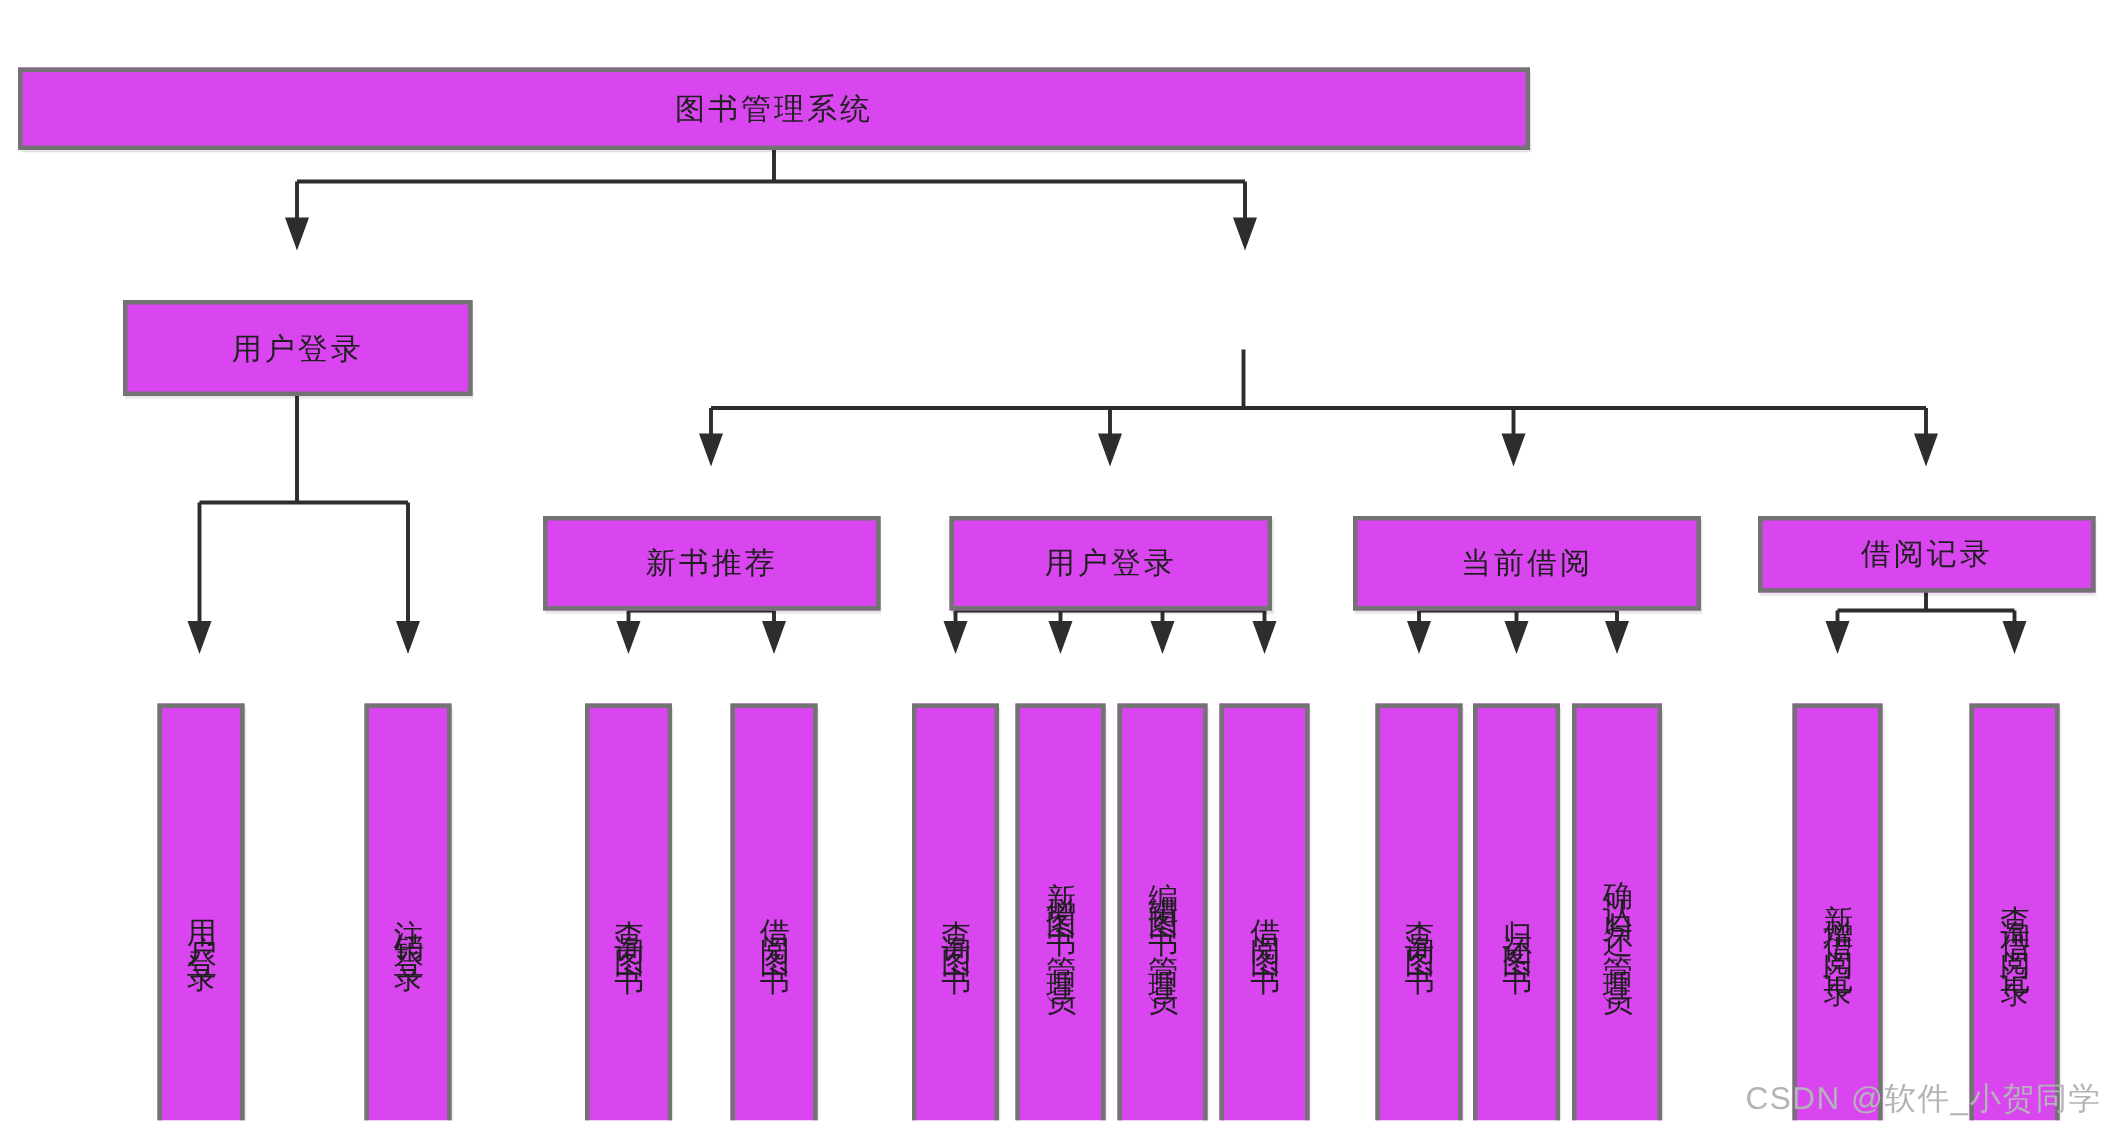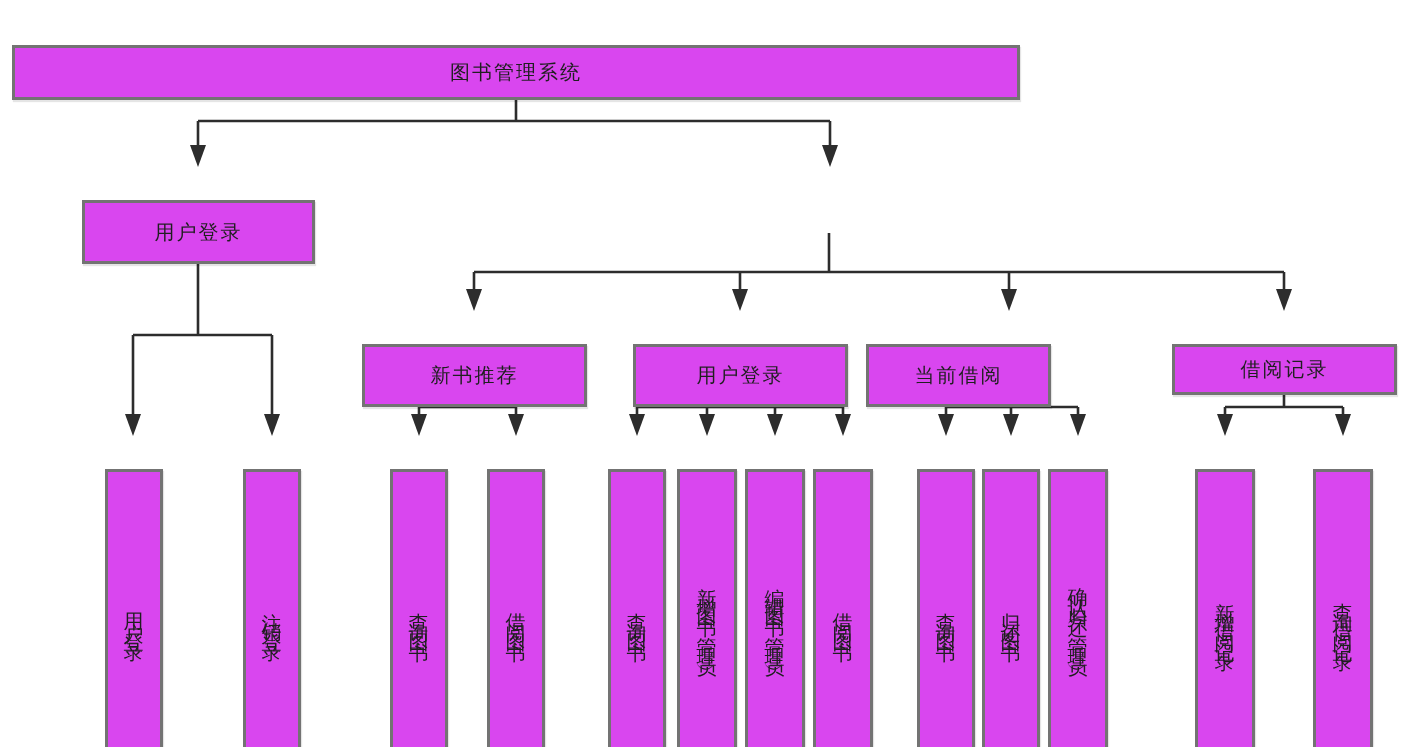--- a/index.html
+++ b/index.html
@@ -100,35 +100,36 @@
       <polygon points="1335,414 1351,414 1343,436"></polygon>
     </g>
   </svg>
 
   <div class="node h-node" style="left:12px;top:13px;width:1008px;height:55px">图书管理系统</div>
 
   <div class="node h-node" style="left:82px;top:168px;width:233px;height:64px">用户登录</div>
 
   <div class="node h-node" style="left:362px;top:312px;width:225px;height:63px">新书推荐</div>
   <div class="node h-node" style="left:633px;top:312px;width:215px;height:63px">用户登录</div>
-  <div class="node h-node" style="left:866px;top:312px;width:185px;height:63px">当前借阅</div>
+  <div class="node h-node" style="left:902px;top:312px;width:232px;height:63px">当前借阅</div>
   <div class="node h-node" style="left:1172px;top:312px;width:225px;height:51px">借阅记录</div>
 
   <div class="node v-node" style="left:105px;top:437px;width:58px;height:296px">用户登录</div>
   <div class="node v-node" style="left:243px;top:437px;width:58px;height:296px">注销登录</div>
 
   <div class="node v-node" style="left:390px;top:437px;width:58px;height:296px">查询图书</div>
   <div class="node v-node" style="left:487px;top:437px;width:58px;height:296px">借阅图书</div>
 
   <div class="node v-node" style="left:608px;top:437px;width:58px;height:296px">查询图书</div>
   <div class="node v-node" style="left:677px;top:437px;width:60px;height:296px">新增图书（管理员）</div>
   <div class="node v-node" style="left:745px;top:437px;width:60px;height:296px">编辑图书（管理员）</div>
   <div class="node v-node" style="left:813px;top:437px;width:60px;height:296px">借阅图书</div>
 
   <div class="node v-node" style="left:917px;top:437px;width:58px;height:296px">查询图书</div>
   <div class="node v-node" style="left:982px;top:437px;width:58px;height:296px">归还图书</div>
   <div class="node v-node" style="left:1048px;top:437px;width:60px;height:296px">确认归还（管理员）</div>
 
   <div class="node v-node" style="left:1195px;top:437px;width:60px;height:296px">新增借阅记录</div>
   <div class="node v-node" style="left:1313px;top:437px;width:60px;height:296px">查询借阅记录</div>
 
+  <div id="watermark">CSDN @软件_小贺同学</div>
 
 </div>
 
 </body></html>

